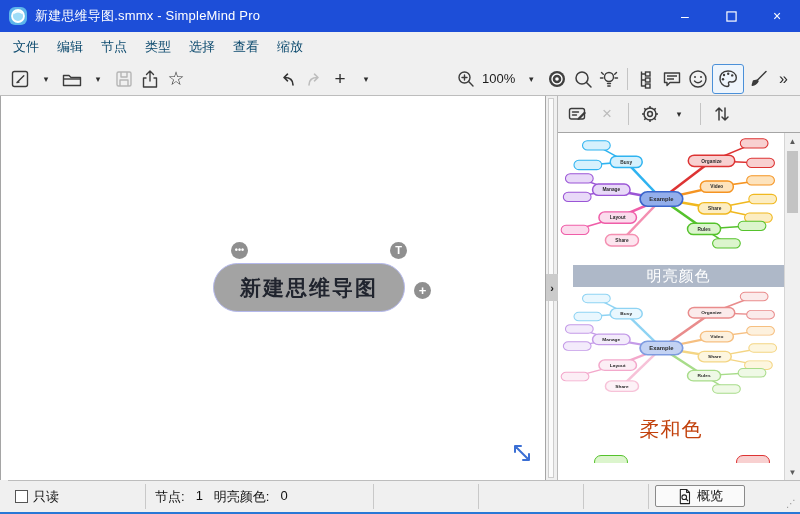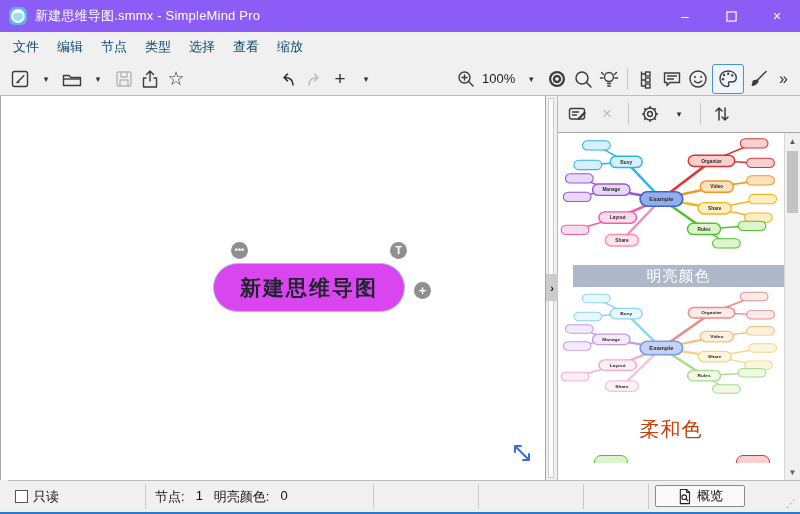--- a/index.html
+++ b/index.html
@@ -3,21 +3,21 @@
 <meta charset="utf-8">
 <style>
   * { box-sizing: border-box; margin: 0; padding: 0; }
   html,body { background:#dcdcdc; }
   .window{
     width:800px;height:514px;position:relative;overflow:hidden;
     font-family:"Liberation Sans","DejaVu Sans",sans-serif;
     background:#f0f0f0;
   }
   
-  .titlebar{height:32px;background:#8b5cf6;display:flex;align-items:center;padding-left:8px;color:#fff;}
+  .titlebar{height:32px;background:#1d4ed8;display:flex;align-items:center;padding-left:8px;color:#fff;}
   .appicon{width:20px;height:20px;margin-right:7px;flex:0 0 auto;}
   .titletext{font-size:13px;letter-spacing:.2px;}
   .wincontrols{margin-left:auto;display:flex;height:100%;}
   .winbtn{width:46px;height:100%;display:flex;align-items:center;justify-content:center;color:#fff;font-size:14px;cursor:default;}
   
   .menubar{height:30px;background:#f0f0f0;display:flex;align-items:center;padding-left:4px;font-size:13px;color:#0c4a6e;}
   .menu-item{padding:4px 9px;cursor:default;}
   
   .toolbar{height:34px;background:#f0f0f0;border-bottom:1px solid #bdbdbd;display:flex;align-items:center;padding:0 8px;gap:2px;}
   .tbtn{height:26px;min-width:24px;display:flex;align-items:center;justify-content:center;border-radius:3px;}
@@ -228,21 +228,21 @@
         <path d="M19 3.5 L10.3 12.2"></path>
         <path d="M10.3 12.2 L6.5 13 L5.3 17.2 C8 16.8 9.6 15.8 10.9 13.4 Z" fill="#3c3c3c"></path>
       </svg>
     </span>
     <span class="overflow">»</span>
   </div>
 
   <div class="content">
 
     <div class="canvas">
-      <div class="rootnode" id="rootnode" style="background: #d946ef; border: 1px solid rgb(180, 184, 236);">新建思维导图</div>
+      <div class="rootnode" id="rootnode" style="background: #a3a3a3; border: 1px solid rgb(180, 184, 236);">新建思维导图</div>
       <div class="nodebtn btn-more">•••</div>
       <div class="nodebtn btn-text">T</div>
       <div class="nodebtn btn-add">+</div>
       <span class="resize-arrow">
         <svg viewBox="0 0 26 26" width="26" height="26" fill="none" stroke="#3b6fd4" stroke-width="2" stroke-linecap="round" stroke-linejoin="round">
           <path d="M6 6 L20 20 M6 12 V6 H12 M20 14 V20 H14"></path>
         </svg>
       </span>
     </div>
 

